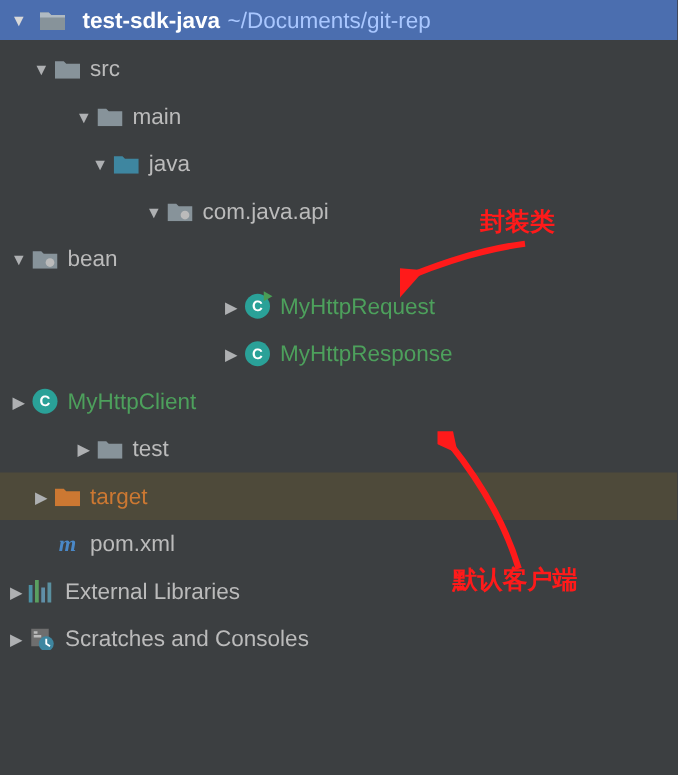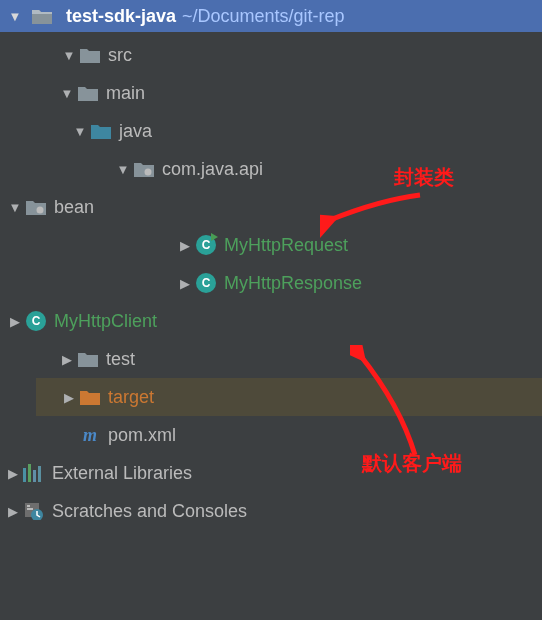--- a/index.html
+++ b/index.html
@@ -71,21 +71,21 @@
       color: #bbbbbb;
     }
     .label.class-green {
       color: #4da05c;
     }
     .label.target {
       color: #cc7832;
     }
     
     .d0 { padding-left: 4px; }
-    .d1 { padding-left: 24px; margin-left: 36px; }
+    .d1 { padding-left: 24px; }
     .d2 { padding-left: 58px; }
     .d3 { padding-left: 71px; align-items: center; }
     .d4 { padding-left: 114px; }
     .d5 { }
     .d6 { padding-left: 176px; }
     
     .folder-ico {
       width: 20px;
       height: 16px;
     }
@@ -304,21 +304,21 @@
           <rect x="4" y="6" width="6" height="2" fill="#bbb"></rect>
           <circle cx="14" cy="13" r="6" fill="#3e86a0"></circle>
           <path d="M14 9v4l3 2" stroke="#fff" stroke-width="1.5" fill="none"></path>
         </svg>
     </span>
     <span class="label">Scratches and Consoles</span>
   </div>
 
 </div>
 
-<div class="annotation" style="top:164px;left:394px;">封装类</div>
+<div class="annotation" style="top:164px;left:384px;">封装类</div>
 <svg class="arrow-svg" style="top:190px;left:320px;" width="120" height="50">
   <defs>
       <marker id="ah1" markerWidth="10" markerHeight="10" refX="2" refY="5" orient="auto">
         <path d="M10 0 L0 5 L10 10 z" fill="#ff1a1a"></path>
       </marker>
     </defs>
   <path d="M100 5 Q60 10 10 30" stroke="#ff1a1a" stroke-width="5" fill="none" marker-end="url(#ah1)"></path>
 </svg>
 
 <div class="annotation" style="top:450px;left:362px;">默认客户端</div>

